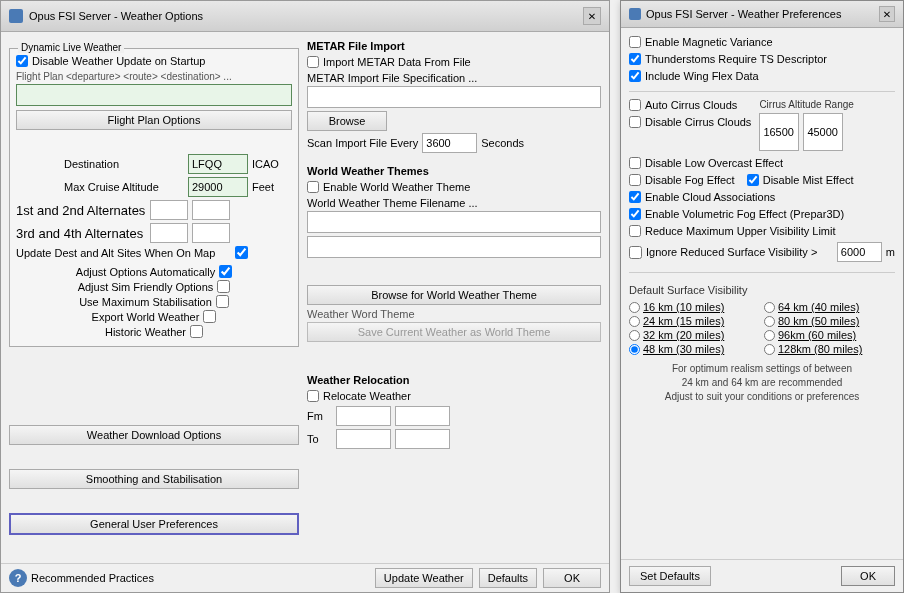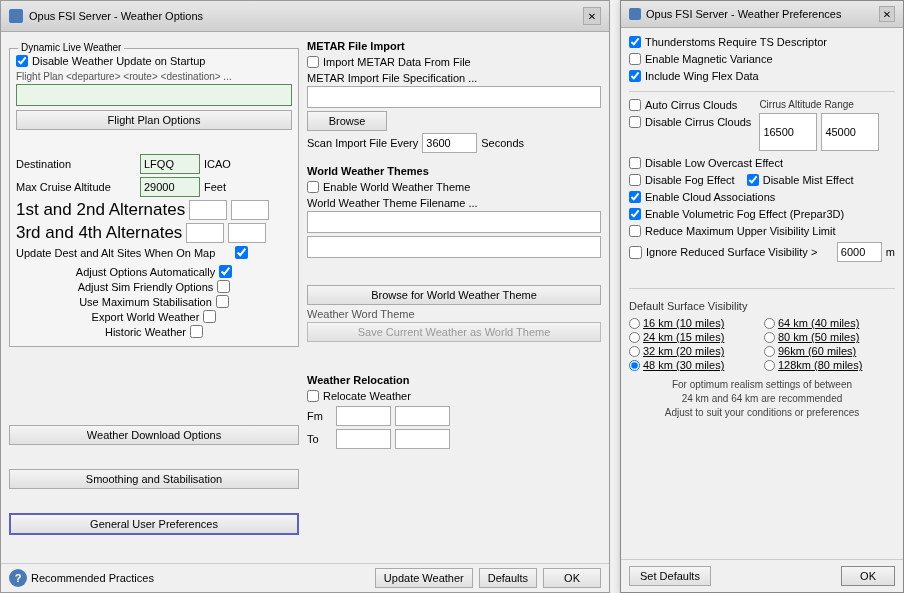--- a/index.html
+++ b/index.html
@@ -90,37 +90,37 @@
     }
     .btn-full { width: 100%; margin-bottom: 20px; }
     .btn-active { border: 2px solid #6060c0; }
 
     .dest-row {
       display: flex;
       align-items: center;
       gap: 4px;
       margin-bottom: 3px;
     }
-    .dest-row label { font-size: 11px; min-width: 120px; }
+    .dest-row label { font-size: 11px; min-width: 120px; margin-left: 48px; }
     .dest-input {
       width: 60px;
       height: 20px;
       border: 1px solid #5a8a5a;
       background: #e8f5e8;
       font-size: 11px;
       padding: 1px 3px;
     }
 
     .alternates-row {
       display: flex;
       align-items: center;
       gap: 4px;
       margin-bottom: 3px;
     }
-    .alternates-row label { font-size: 17px; min-width: 130px; }
+    .alternates-row label { font-size: 13px; min-width: 130px; }
     .alt-box {
       width: 38px;
       height: 20px;
       border: 1px solid #aaa;
       background: white;
       font-size: 11px;
     }
 
     .update-dest-row {
       display: flex;
@@ -321,32 +321,32 @@
     }
     .cirrus-right {
       display: flex;
       flex-direction: column;
       align-items: flex-start;
       gap: 3px;
     }
     .cirrus-title { font-size: 10px; color: #333; }
     .cirrus-inputs { display: flex; gap: 4px; align-items: center; }
     .cirrus-input {
-      width: 58px; height: 20px;
+      width: 40px; height: 20px;
       border: 1px solid #aaa;
       background: white;
       font-size: 11px;
       padding: 18px 3px;
     }
 
     .visibility-row {
       display: flex;
       align-items: center;
       gap: 4px;
-      margin-bottom: 19px;
+      margin-bottom: 3px;
     }
     .visibility-row label { font-size: 11px; flex: 1; }
     .vis-input {
       width: 45px; height: 20px;
       border: 1px solid #aaa;
       background: white;
       font-size: 11px;
       padding: 1px 3px;
     }
     .vis-unit { font-size: 11px; }
@@ -559,26 +559,26 @@
   <div class="pref-title-bar">
     <div class="pref-title-left">
       <span class="pref-title-icon"></span>
       <span style="font-size:11px;">Opus FSI Server - Weather Preferences</span>
     </div>
     <button class="pref-close">✕</button>
   </div>
 
   <div class="pref-content">
     <div class="pref-checkbox-row">
+      <input type="checkbox" style="">
+      <label>Enable Magnetic Variance</label>
+    </div>
+    <div class="pref-checkbox-row">
       <input type="checkbox" checked="" style="">
       <label>Thunderstoms Require TS Descriptor</label>
-    </div>
-    <div class="pref-checkbox-row">
-      <input type="checkbox" style="">
-      <label>Enable Magnetic Variance</label>
     </div>
     <div class="pref-checkbox-row">
       <input type="checkbox" checked="" style="">
       <label>Include Wing Flex Data</label>
     </div>
 
     <div class="divider"></div>
 
     <div class="cirrus-section">
       <div class="cirrus-left">

